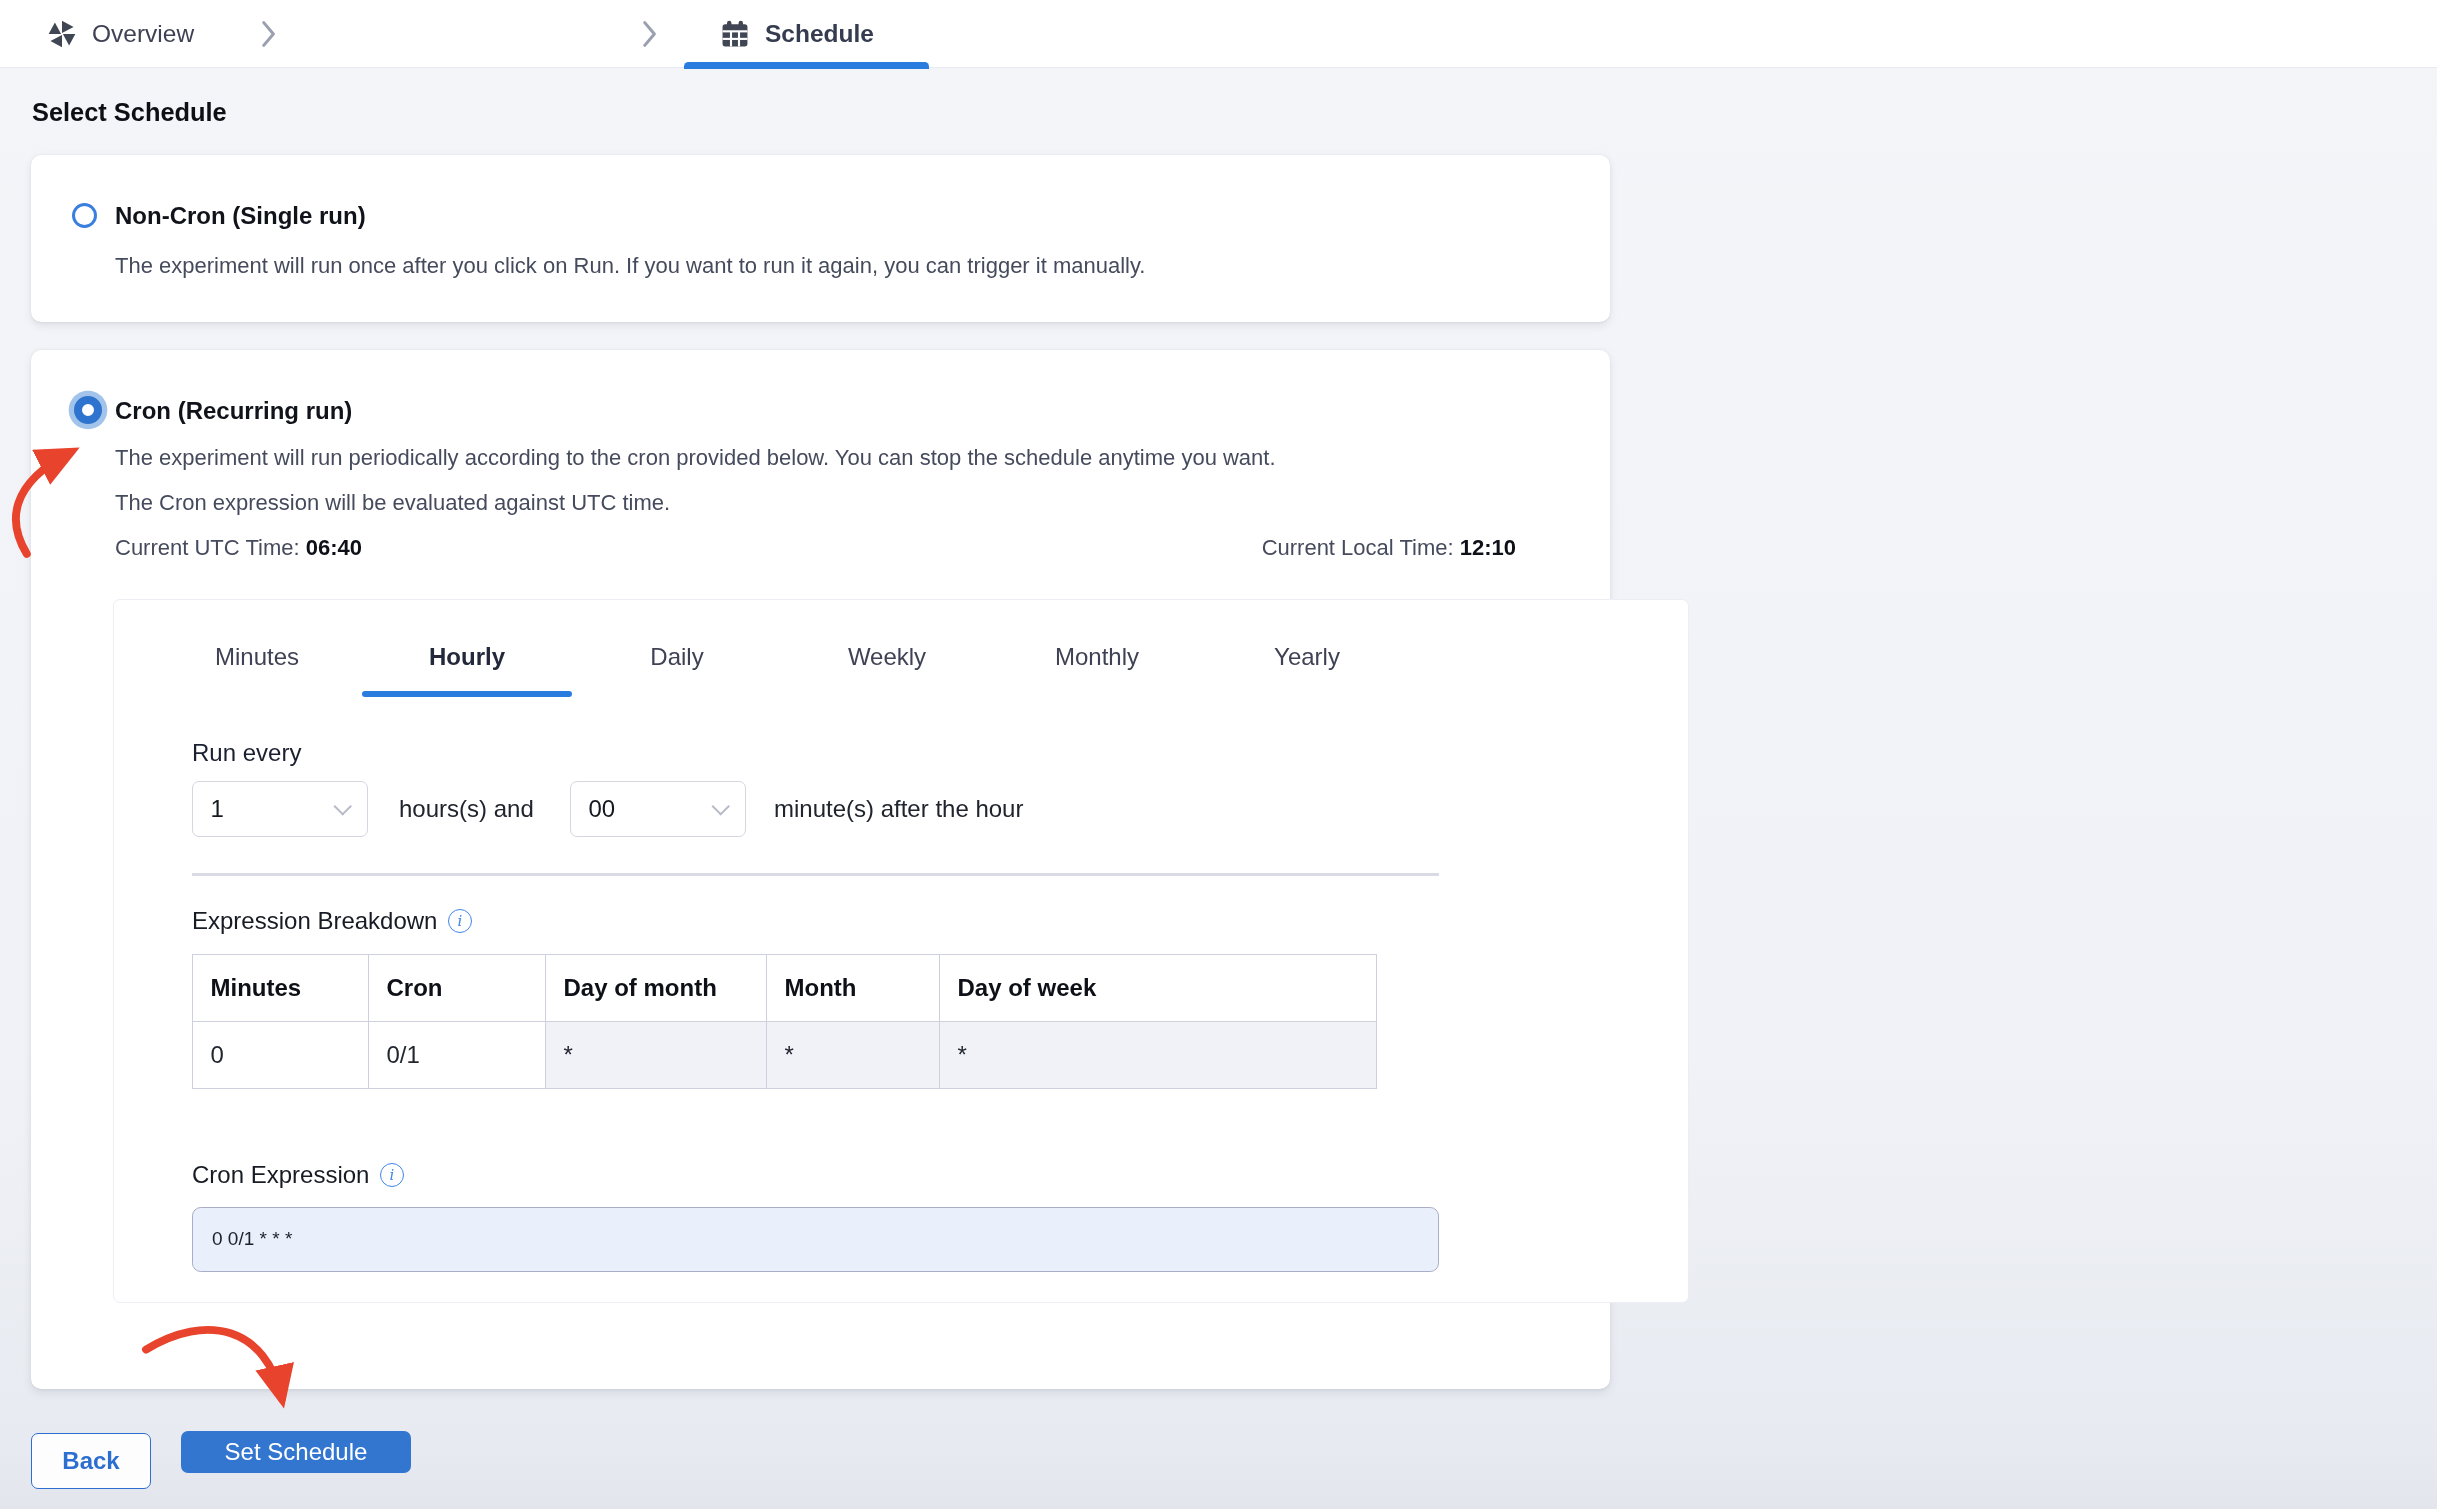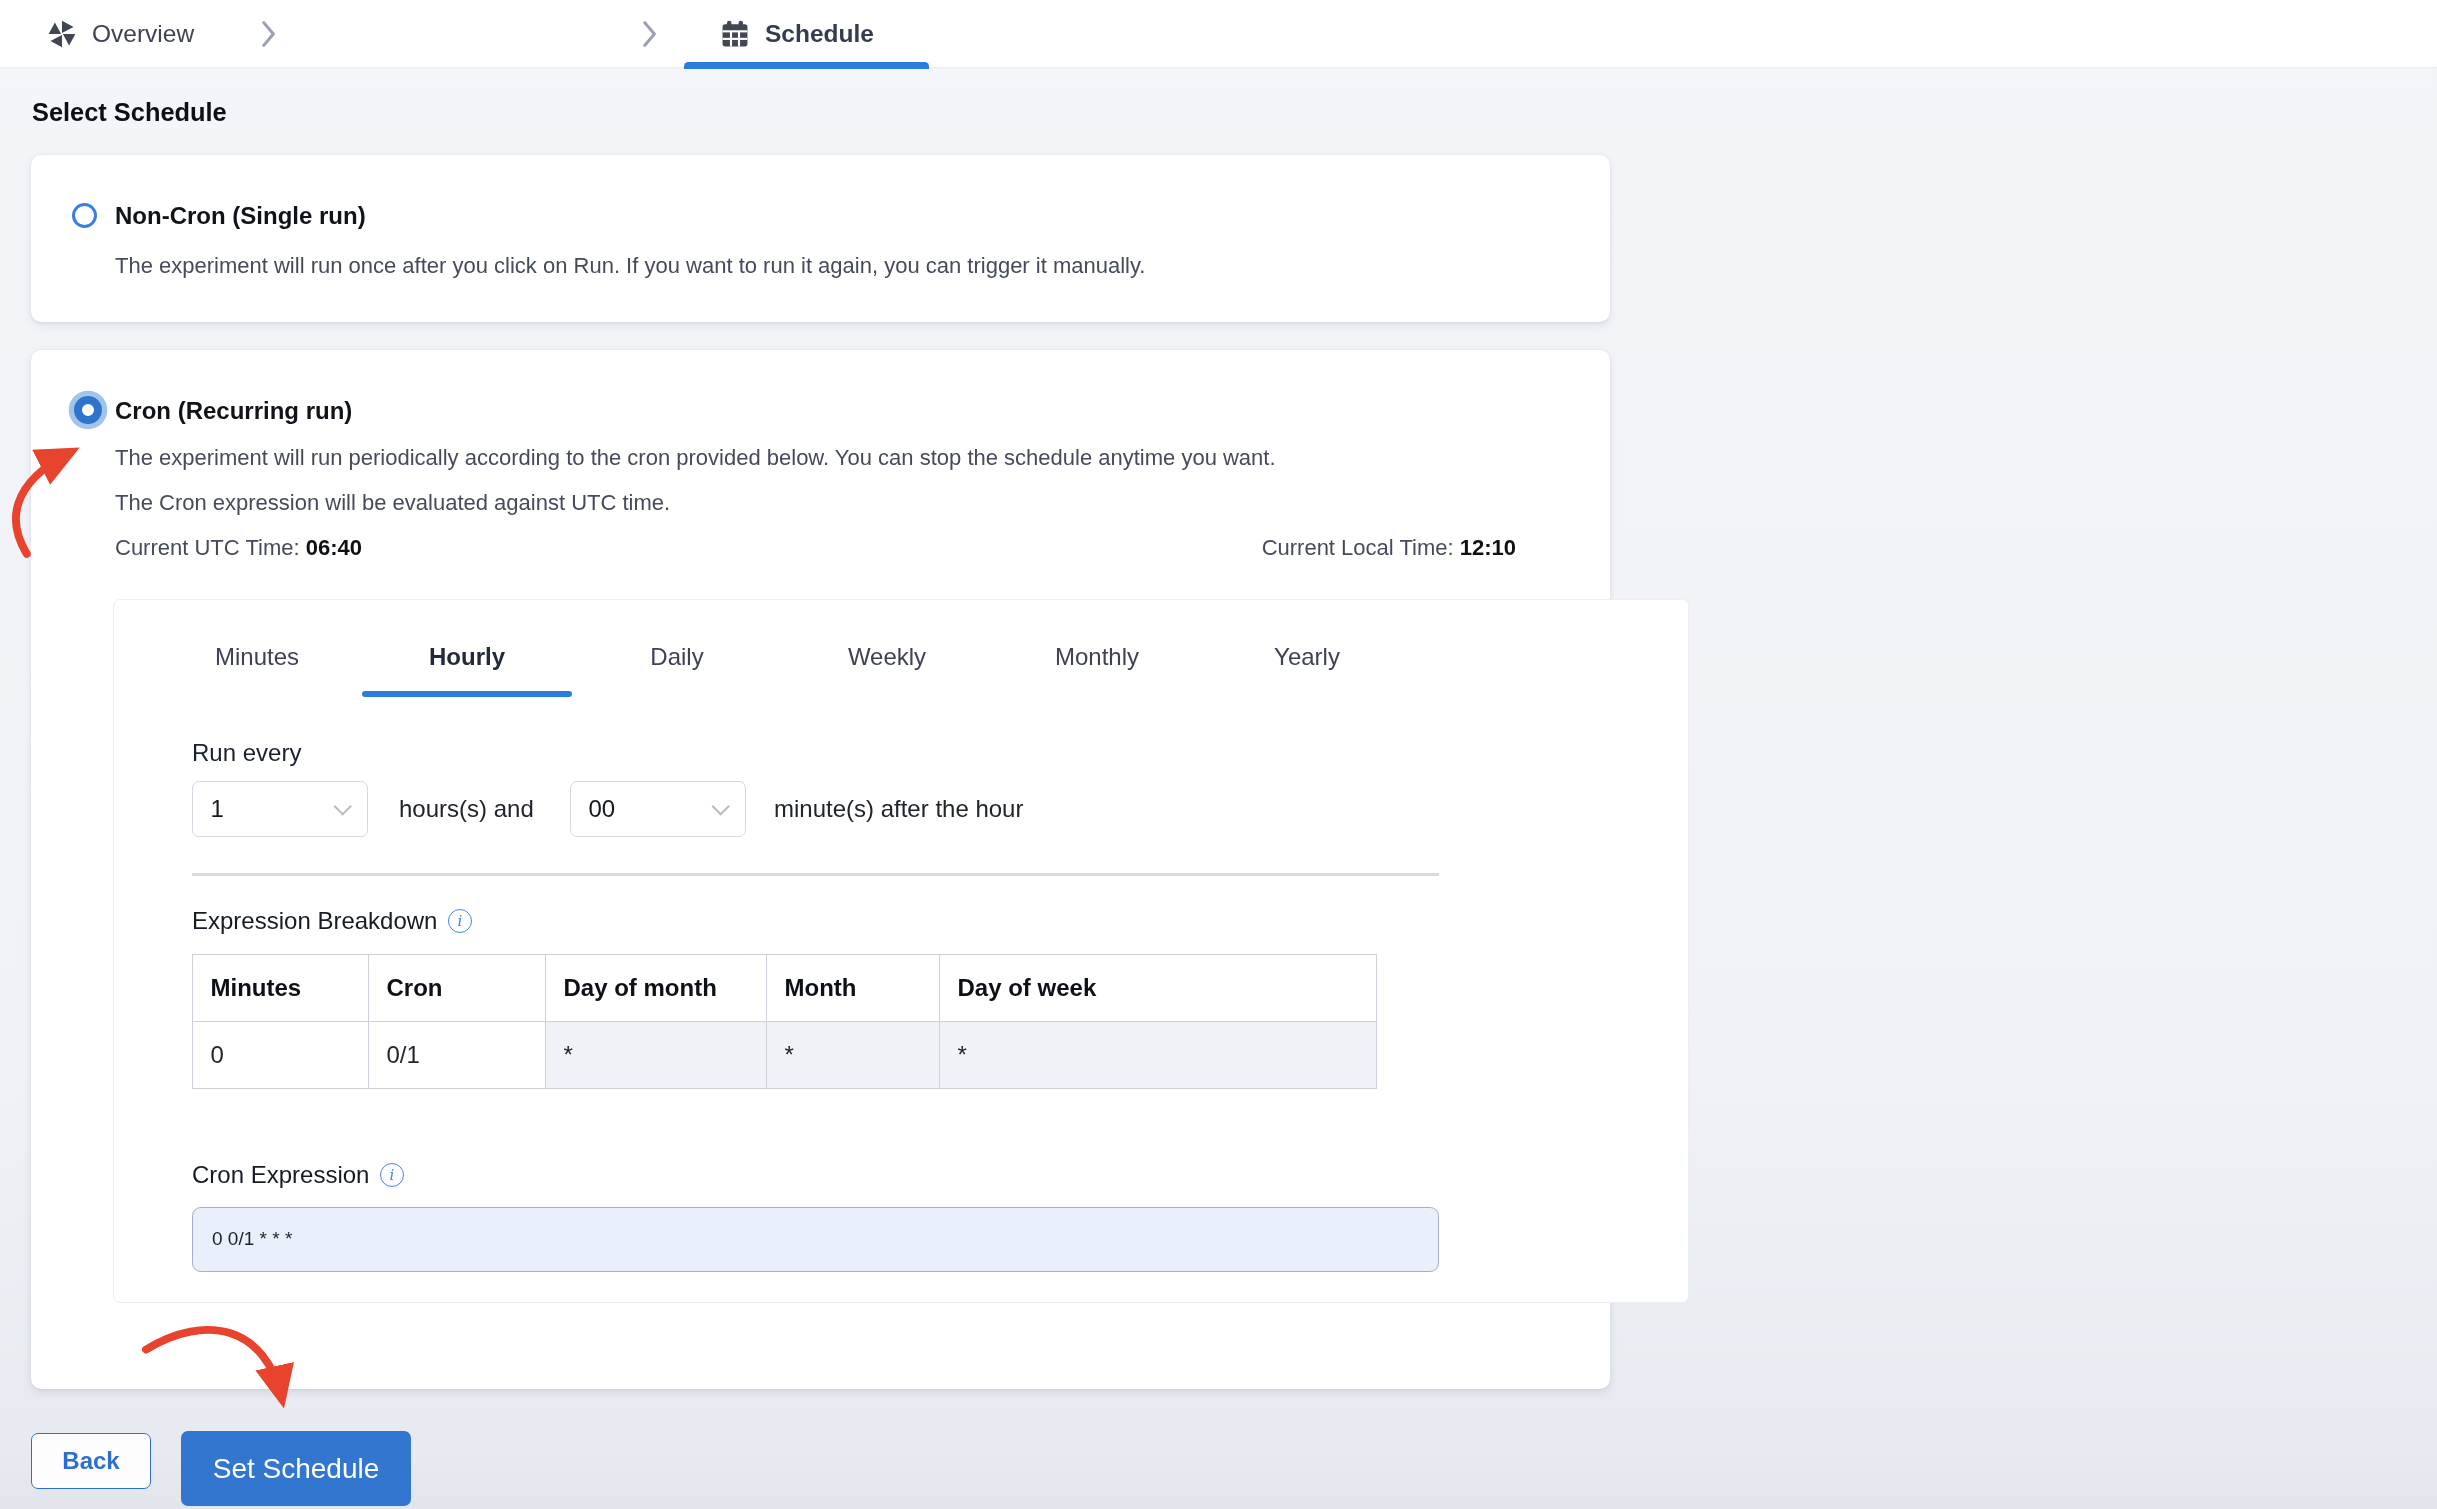--- a/index.html
+++ b/index.html
@@ -113,23 +113,23 @@
   .cron-input span{position:absolute;left:19px;top:0;line-height:61px;font-size:19px;color:#1c212b;}
 
   
   .btn-back{
     position:absolute;left:31px;top:1433px;width:120px;height:56px;box-sizing:border-box;
     background:#fdfdfe;border:1.8px solid #2d6fd0;border-radius:7px;
     font-size:24px;font-weight:700;color:#2d6fd0;
     display:flex;align-items:center;justify-content:center;cursor:pointer;
   }
   .btn-primary{
-    position:absolute;left:181px;top:1431px;width:230px;height:75px;
+    position:absolute;left:181px;top:1431px;width:230px;height:42px;
     background:#3376d0;border:none;border-radius:7px;
-    font-size:28px;color:#ffffff;font-family:"Liberation Sans",sans-serif;
+    font-size:24px;color:#ffffff;font-family:"Liberation Sans",sans-serif;
     display:flex;align-items:center;justify-content:center;cursor:pointer;
   }
 
   .arrows{position:absolute;left:0;top:0;pointer-events:none;}
 </style>
 </head>
 <body>
 
 <div id="root">
 

